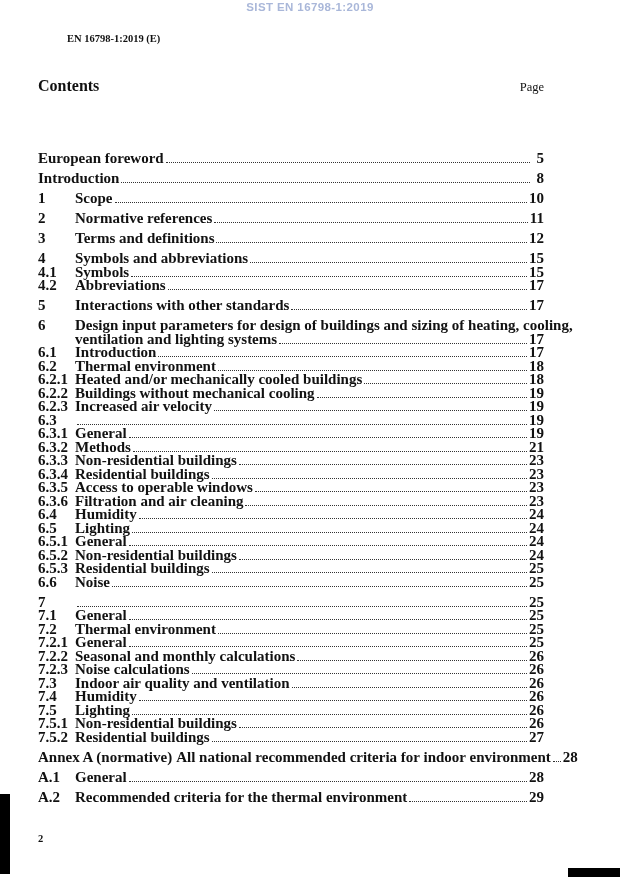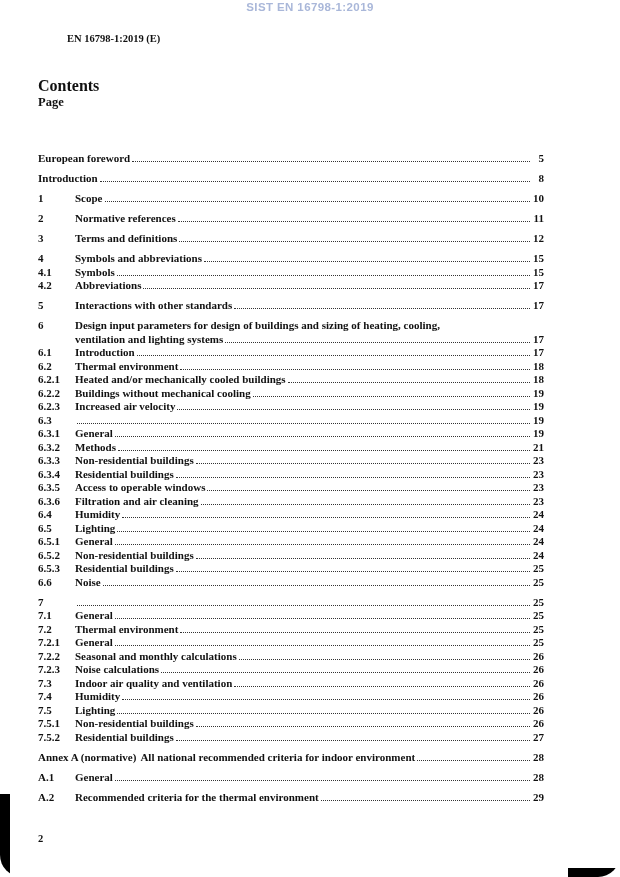--- a/index.html
+++ b/index.html
@@ -6,21 +6,20 @@
   html, body { background: #ffffff; }
   .page {
     position: relative;
     width: 620px;
     height: 877px;
     background: #ffffff;
     font-family: "Liberation Serif", serif;
     color: #111111;
     overflow: hidden;
     margin: 0 auto;
-    border-radius: 22px;
   }
   .watermark {
     position: absolute;
     top: 1px;
     left: 0;
     width: 100%;
     text-align: center;
     font-family: "Liberation Sans", sans-serif;
     font-weight: bold;
     font-size: 11.5px;
@@ -36,30 +35,29 @@
     margin-left: 29px;
   }
   .contents-header {
     position: absolute;
     top: 77px;
     left: 38px;
     width: 506px;
     display: flex;
     justify-content: space-between;
     align-items: baseline;
-    flex-direction: column;
   }
   .contents-title { font-size: 16px; font-weight: bold; }
-  .page-label { font-size: 12.5px; font-weight: bold; }
+  .page-label { font-size: 12.5px; font-weight: normal; }
   .toc {
     position: absolute;
     top: 152px;
     left: 38px;
     width: 506px;
-    font-size: 11px;
+    font-size: 15px;
     font-weight: bold;
   }
   .toc-entry.gap { margin-top: 6.5px; }
   .toc-line {
     display: flex;
     align-items: baseline;
     line-height: 13.5px;
   }
   .num {
     flex: 0 0 auto;

